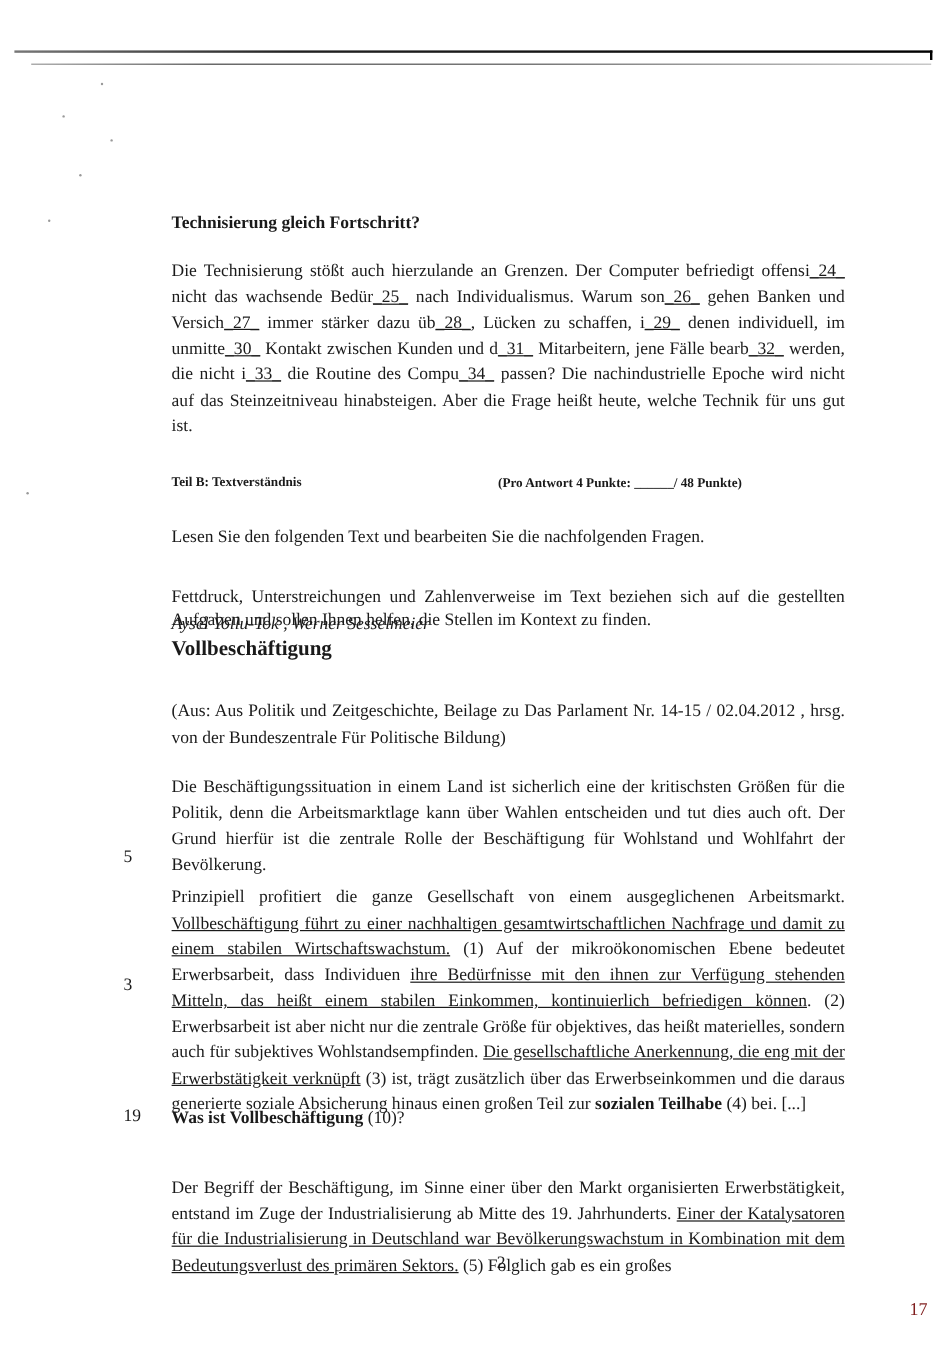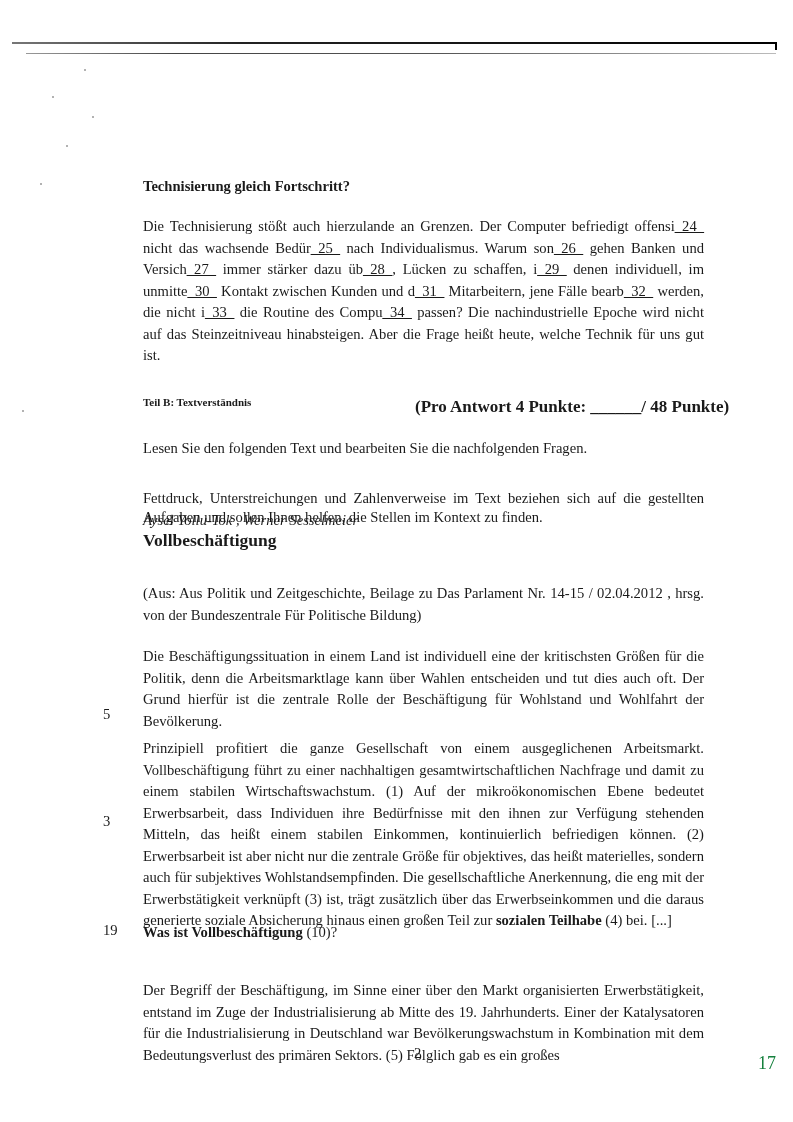--- a/index.html
+++ b/index.html
@@ -16,28 +16,28 @@
     content: ""; position: absolute; right: 0; top: 0; width: 2px; height: 8px; background: #000;
   }
   .rule-second {
     position: absolute; left: 26px; top: 53px; width: 750px; height: 1px;
     background: linear-gradient(to right, #999 0%, #444 20%, #555 55%, #bbb 100%);
   }
   .block { position: absolute; left: 143px; width: 561px; font-size: 14.6px; line-height: 21.5px; }
   .just { text-align: justify; margin-top: 32px; }
   .bold { font-weight: bold; }
   .gap { text-decoration: underline; }
-  .ul { }
+  .ul { text-decoration: underline; }
   .line-num { position: absolute; left: 103px; font-size: 14.6px; }
   .h-teil { position: absolute; left: 143px; top: 396px; font-weight: bold; font-size: 11px; }
-  .h-points { position: absolute; left: 415px; top: 397px; font-weight: bold; font-size: 17px; }
+  .h-points { position: absolute; left: 415px; top: 397px; font-weight: bold; font-size: 11px; }
   .authors { font-style: italic; }
   .title { font-weight: bold; font-size: 17.5px; line-height: 22px; }
   .page-num { position: absolute; left: 414px; top: 1045px; font-size: 14.6px; }
-  .corner-num { position: absolute; left: 758px; top: 1053px; font-size: 18px; color: #15803d; }
+  .corner-num { position: absolute; left: 758px; top: 1084px; font-size: 15px; color: #7f1d1d; }
   .speck { position: absolute; width: 2px; height: 2px; background: #999; border-radius: 1px; }
 </style>
 </head>
 <body>
 
 <div class="rule-top"></div>
 <div class="rule-second"></div>
 
 <div class="speck" style="left:84px;top:69px"></div>
 <div class="speck" style="left:52px;top:96px"></div>
@@ -52,21 +52,21 @@
 <div class="h-teil">Teil B:  Textverständnis</div>
 <div class="h-points">(Pro Antwort 4 Punkte: ______/ 48 Punkte)</div>
 
 <div class="block" style="top:438px">Lesen Sie den folgenden Text und bearbeiten Sie die nachfolgenden Fragen.</div>
 <div class="block just" style="top:457px; line-height:19px;">Fettdruck, Unterstreichungen und Zahlenverweise im Text beziehen sich auf die gestellten Aufgaben und sollen Ihnen helfen, die Stellen im Kontext zu finden.</div>
 
 <div class="block authors" style="top:510px">Aysel Yollu-Tok , Werner Sesselmeier</div>
 <div class="block title" style="top:529px">Vollbeschäftigung</div>
 <div class="block just" style="top:551px"> (Aus: Aus Politik und Zeitgeschichte, Beilage zu Das Parlament Nr. 14-15 / 02.04.2012 , hrsg. von der Bundeszentrale Für Politische Bildung)</div>
 
-<div class="block just" style="top:614px">Die Beschäftigungssituation in einem Land ist individuell eine der kritischsten Größen für die Politik, denn die Arbeitsmarktlage kann über Wahlen entscheiden und tut dies auch oft. Der Grund hierfür ist die zentrale Rolle der Beschäftigung für Wohlstand und Wohlfahrt der Bevölkerung.</div>
+<div class="block just" style="top:614px">Die Beschäftigungssituation in einem Land ist sicherlich eine der kritischsten Größen für die Politik, denn die Arbeitsmarktlage kann über Wahlen entscheiden und tut dies auch oft. Der Grund hierfür ist die zentrale Rolle der Beschäftigung für Wohlstand und Wohlfahrt der Bevölkerung.</div>
 
 <div class="line-num" style="top:706px">5</div>
 <div class="line-num" style="top:813px">3</div>
 <div class="line-num" style="top:922px">19</div>
 
 <div class="block just" style="top:706px" id="para2"><span>Prinzipiell profitiert die ganze Gesellschaft von einem ausgeglichenen Arbeitsmarkt. </span><span class="ul">Vollbeschäftigung führt zu einer nachhaltigen gesamtwirtschaftlichen Nachfrage und damit zu einem stabilen Wirtschaftswachstum.</span><span> (1) Auf der mikroökonomischen Ebene bedeutet Erwerbsarbeit, dass Individuen </span><span class="ul">ihre Bedürfnisse mit den ihnen zur Verfügung stehenden Mitteln, das heißt einem stabilen Einkommen, kontinuierlich befriedigen können</span><span>. (2) Erwerbsarbeit ist aber nicht nur die zentrale Größe für objektives, das heißt materielles, sondern auch für subjektives Wohlstandsempfinden. </span><span class="ul">Die gesellschaftliche Anerkennung, die eng mit der Erwerbstätigkeit verknüpft</span><span> (3) ist, trägt zusätzlich über das Erwerbseinkommen und die daraus generierte soziale Absicherung hinaus einen großen Teil zur </span><span class="bold">sozialen Teilhabe</span><span> (4) bei. [...]</span></div>
 
 <div class="block" style="top:922px"><span class="bold">Was ist Vollbeschäftigung</span><span> (10)?</span></div>
 
 <div class="block just" style="top:948px" id="para3"><span>Der Begriff der Beschäftigung, im Sinne einer über den Markt organisierten Erwerbstätigkeit, entstand im Zuge der Industrialisierung ab Mitte des 19. Jahrhunderts. </span><span class="ul">Einer der Katalysatoren für die Industrialisierung in Deutschland war Bevölkerungswachstum in Kombination mit dem Bedeutungsverlust des primären Sektors.</span><span> (5) Folglich gab es ein großes</span></div>

